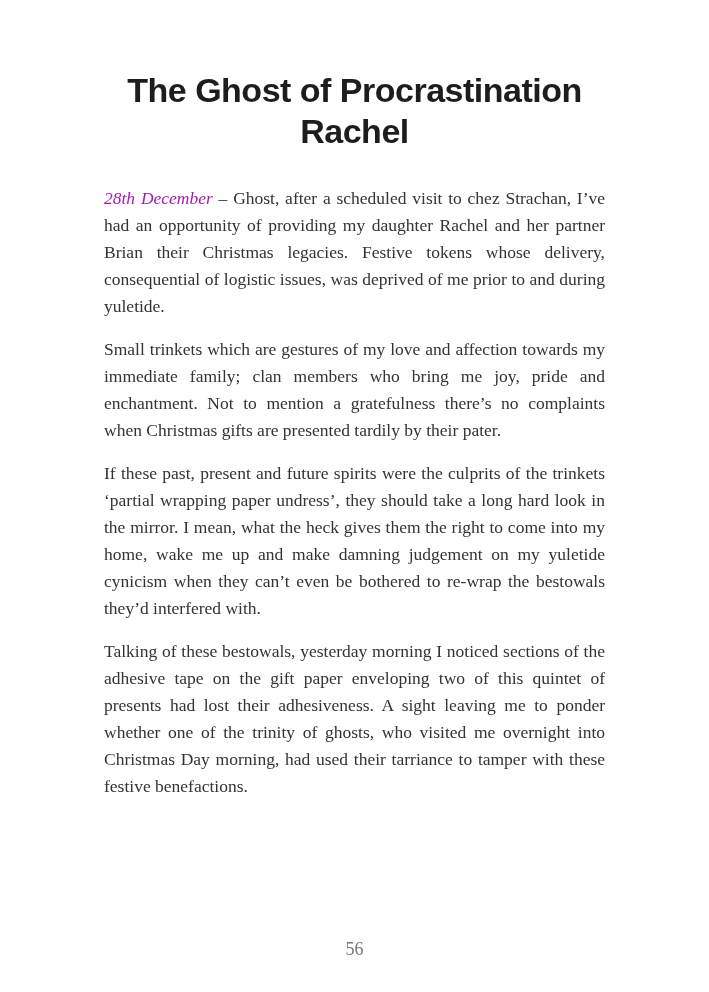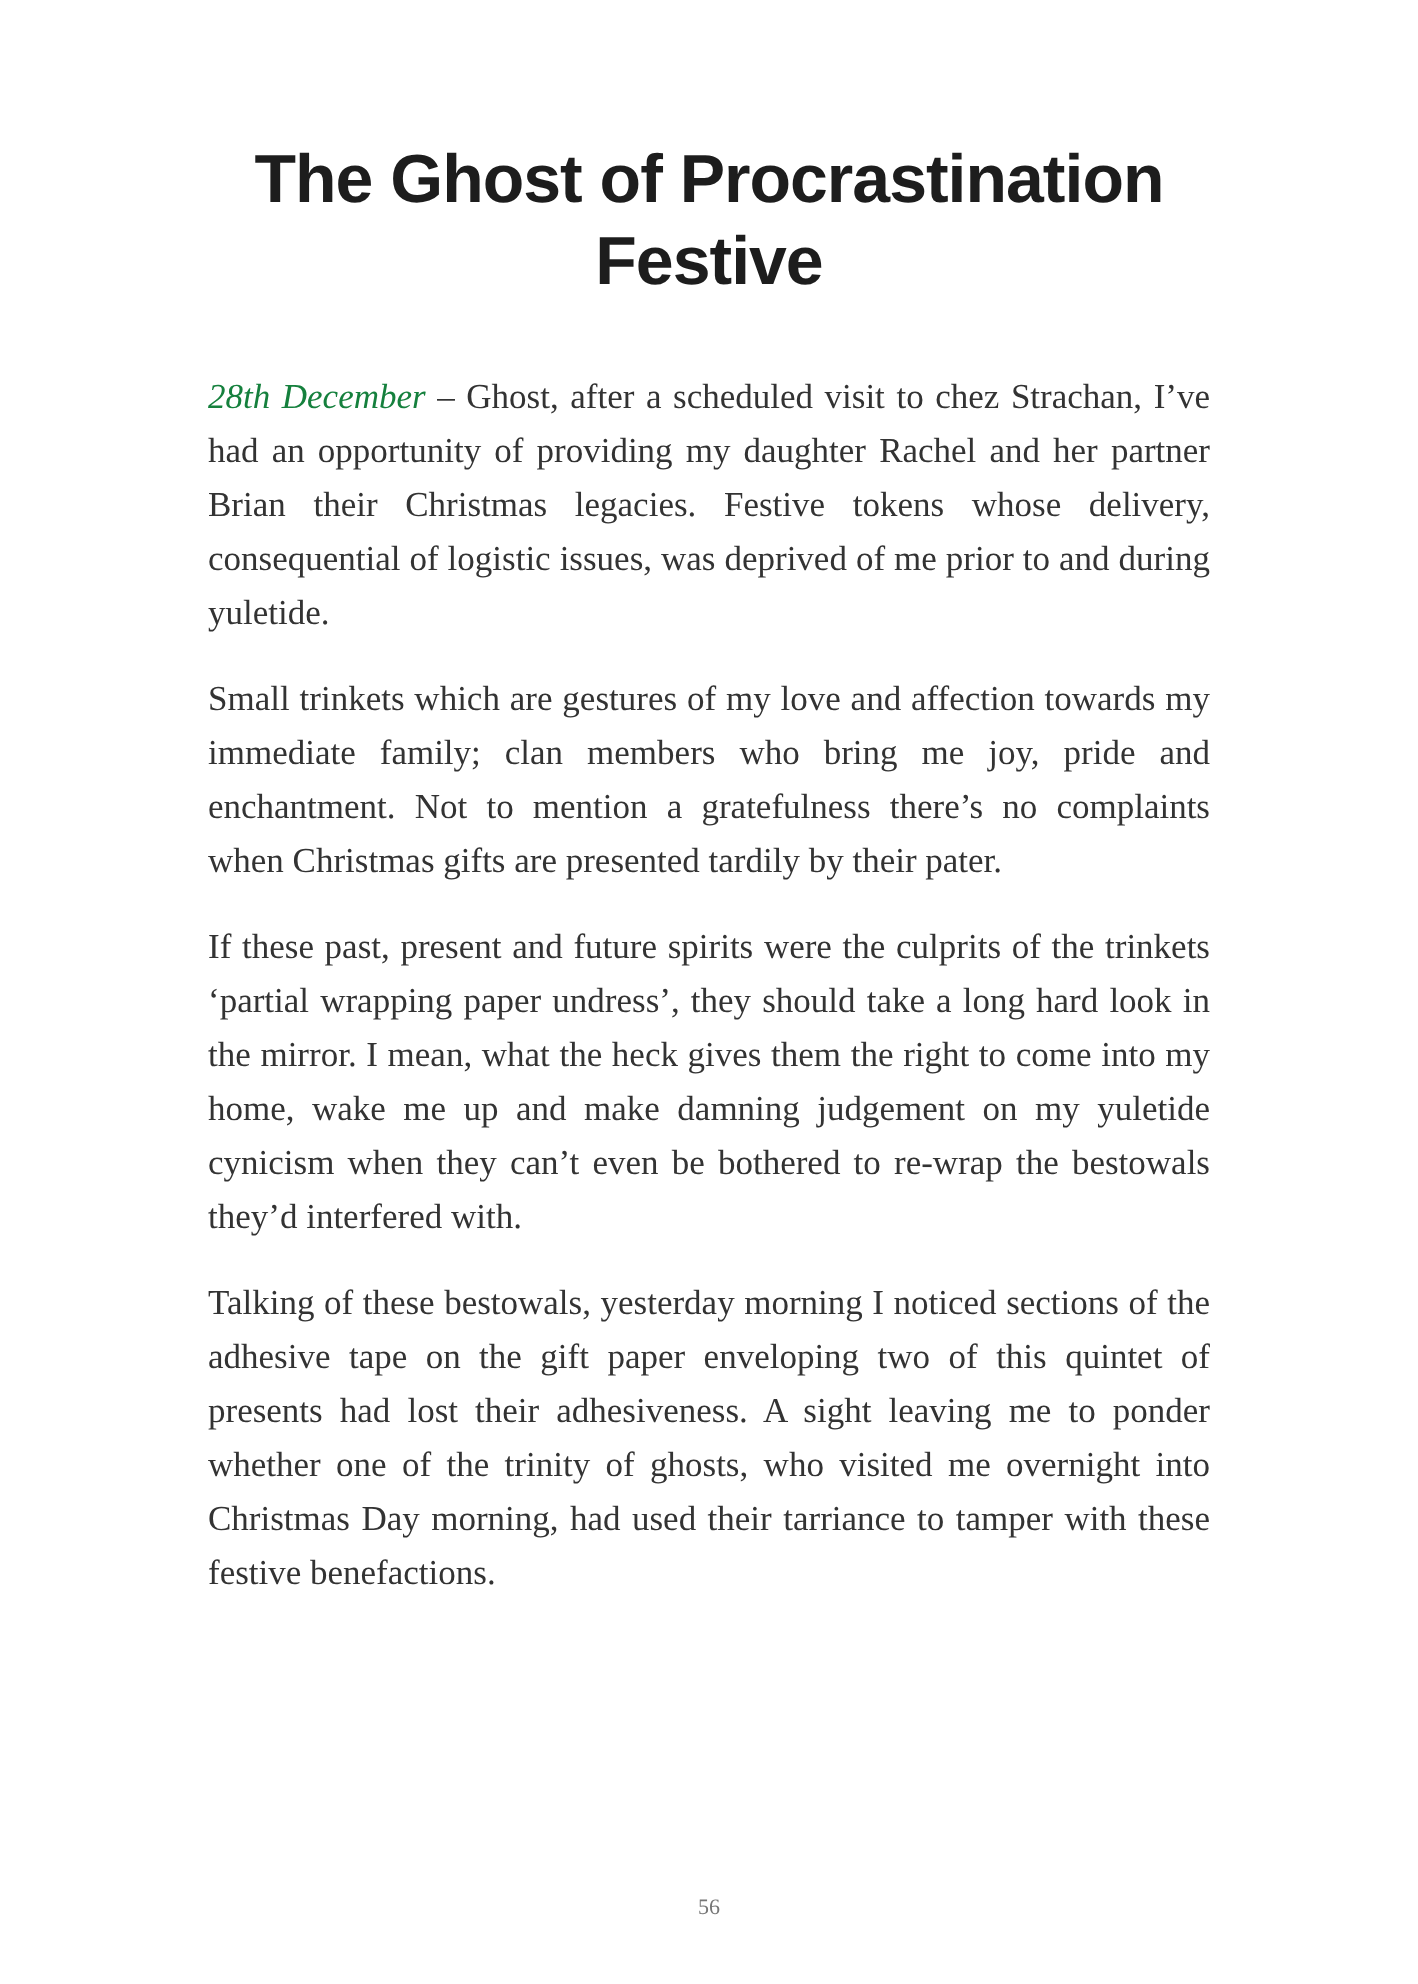--- a/index.html
+++ b/index.html
@@ -33,38 +33,38 @@
   .body-text p {
     margin: 0 0 16px 0;
     font-size: 17.5px;
     line-height: 27px;
     color: #333333;
     text-align: justify;
     hyphens: none;
   }
   .entry-date {
     font-style: italic;
-    color: #15803d;
+    color: #a21caf;
   }
   .page-number {
     position: absolute;
     left: 0;
     right: 0;
     bottom: 32px;
     text-align: center;
-    font-size: 11px;
+    font-size: 18px;
     color: #777777;
     font-family: "Liberation Serif", serif;
   }
 </style>
 </head>
 <body>
 
 <div class="page">
-  <h1 class="chapter-title">The Ghost of Procrastination Festive</h1>
+  <h1 class="chapter-title">The Ghost of Procrastination Rachel</h1>
 
   <div class="content body-text">
     <p>
       <span class="entry-date">28th December</span><span> – </span><span>Ghost, after a scheduled visit to chez Strachan, I’ve had an opportunity of providing my daughter Rachel and her partner Brian their Christmas legacies. Festive tokens whose delivery, consequential of logistic issues, was deprived of me prior to and during yuletide.</span>
     </p>
     <p>Small trinkets which are gestures of my love and affection towards my immediate family; clan members who bring me joy, pride and enchantment. Not to mention a gratefulness there’s no complaints when Christmas gifts are presented tardily by their pater.</p>
     <p>If these past, present and future spirits were the culprits of the trinkets ‘partial wrapping paper undress’, they should take a long hard look in the mirror. I mean, what the heck gives them the right to come into my home, wake me up and make damning judgement on my yuletide cynicism when they can’t even be bothered to re-wrap the bestowals they’d interfered with.</p>
     <p>Talking of these bestowals, yesterday morning I noticed sections of the adhesive tape on the gift paper enveloping two of this quintet of presents had lost their adhesiveness. A sight leaving me to ponder whether one of the trinity of ghosts, who visited me overnight into Christmas Day morning, had used their tarriance to tamper with these festive benefactions.</p>
   </div>
 

